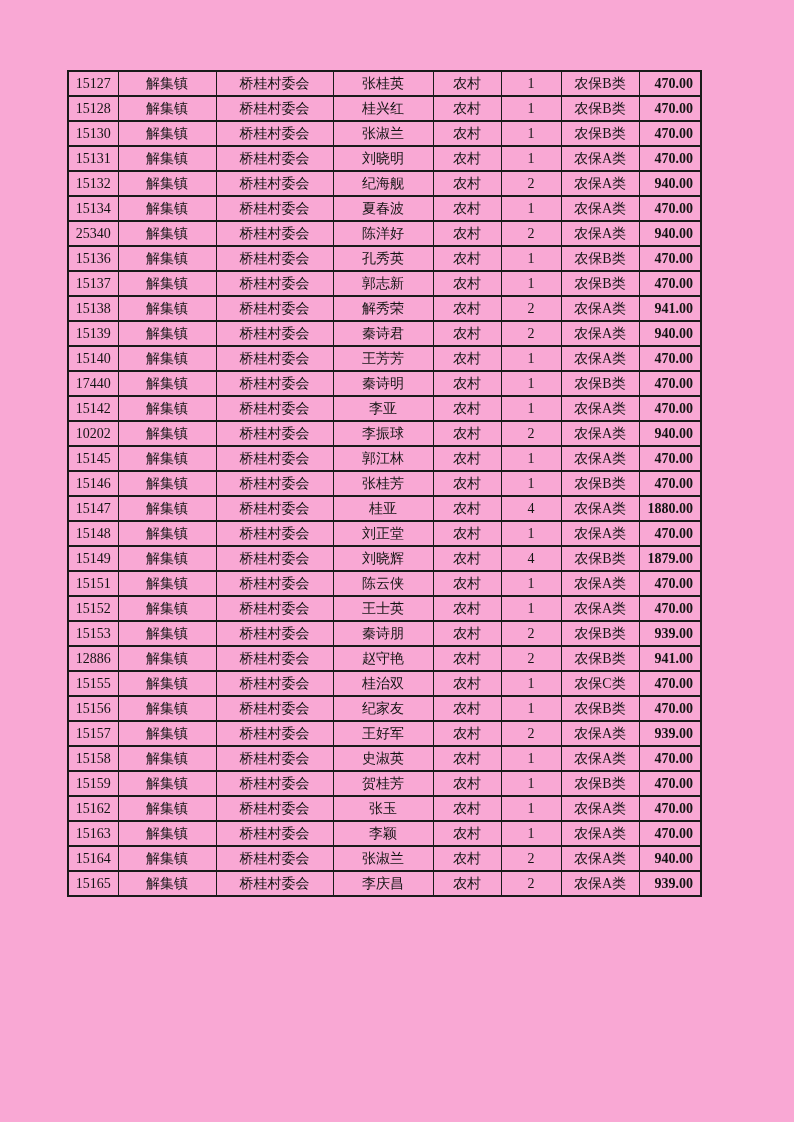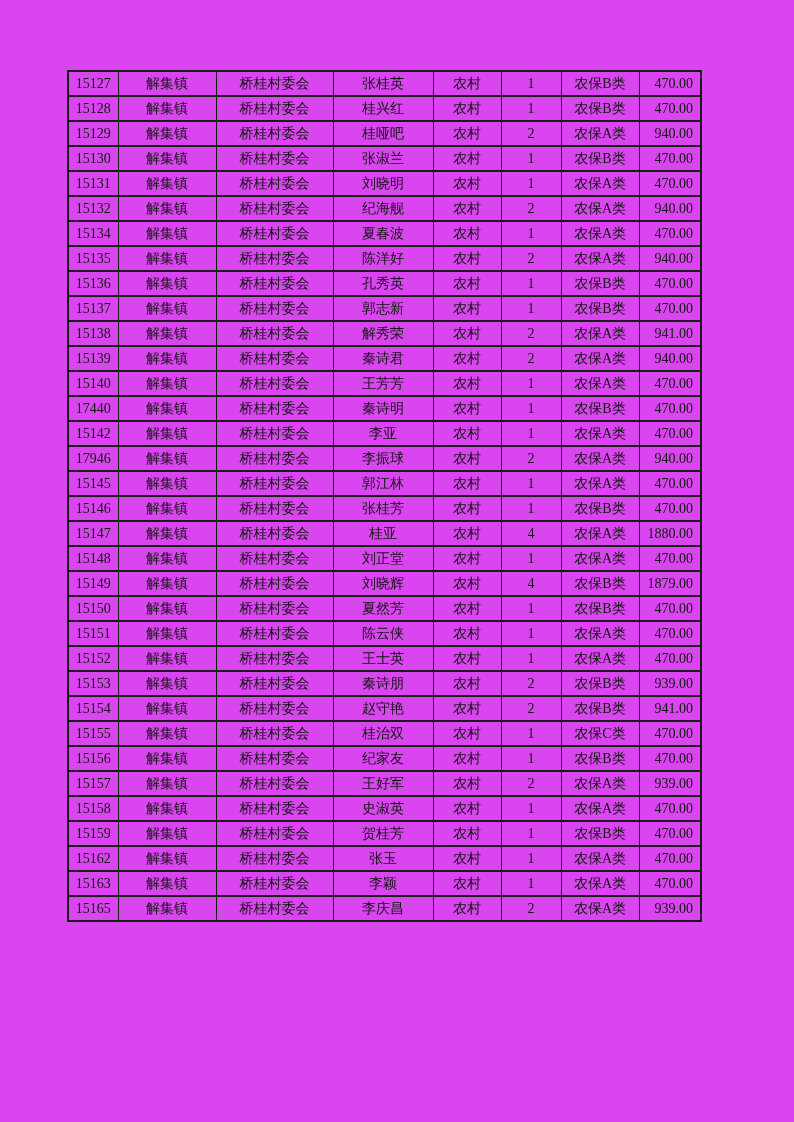--- a/index.html
+++ b/index.html
@@ -9,21 +9,21 @@
   }
   body {
     width: 794px;
     height: 1122px;
     font-family: "Liberation Serif", "DejaVu Serif", serif;
   }
   .page {
     position: relative;
     width: 794px;
     height: 1122px;
-    background: #d946ef;
+    background: #f9a8d4;
     overflow: hidden;
   }
   table.roster {
     position: absolute;
     left: 67px;
     top: 70px;
     width: 633px;
     border-collapse: collapse;
     table-layout: fixed;
     border: 2px solid #1a1a1a;
@@ -40,20 +40,21 @@
     color: #141414;
     text-align: center;
     vertical-align: middle;
     white-space: nowrap;
     overflow: hidden;
     line-height: 23px;
   }
   table.roster td.col-amount {
     text-align: right;
     padding-right: 7px;
+    font-weight: bold;
   }
 </style>
 </head>
 <body>
 
 <div class="page">
   <table class="roster">
     <colgroup>
       <col style="width:50px">
       <col style="width:98px">
@@ -79,328 +80,318 @@
           <td>15128</td>
           <td>解集镇</td>
           <td>桥桂村委会</td>
           <td>桂兴红</td>
           <td>农村</td>
           <td>1</td>
           <td>农保B类</td>
           <td class="col-amount">470.00</td>
         </tr>
         <tr>
-          <td>15129</td>
-          <td>解集镇</td>
-          <td>桥桂村委会</td>
-          <td>桂哑吧</td>
+          <td>15130</td>
+          <td>解集镇</td>
+          <td>桥桂村委会</td>
+          <td>张淑兰</td>
+          <td>农村</td>
+          <td>1</td>
+          <td>农保B类</td>
+          <td class="col-amount">470.00</td>
+        </tr>
+        <tr>
+          <td>15131</td>
+          <td>解集镇</td>
+          <td>桥桂村委会</td>
+          <td>刘晓明</td>
+          <td>农村</td>
+          <td>1</td>
+          <td>农保A类</td>
+          <td class="col-amount">470.00</td>
+        </tr>
+        <tr>
+          <td>15132</td>
+          <td>解集镇</td>
+          <td>桥桂村委会</td>
+          <td>纪海舰</td>
           <td>农村</td>
           <td>2</td>
           <td>农保A类</td>
           <td class="col-amount">940.00</td>
         </tr>
         <tr>
-          <td>15130</td>
+          <td>15134</td>
+          <td>解集镇</td>
+          <td>桥桂村委会</td>
+          <td>夏春波</td>
+          <td>农村</td>
+          <td>1</td>
+          <td>农保A类</td>
+          <td class="col-amount">470.00</td>
+        </tr>
+        <tr>
+          <td>25340</td>
+          <td>解集镇</td>
+          <td>桥桂村委会</td>
+          <td>陈洋好</td>
+          <td>农村</td>
+          <td>2</td>
+          <td>农保A类</td>
+          <td class="col-amount">940.00</td>
+        </tr>
+        <tr>
+          <td>15136</td>
+          <td>解集镇</td>
+          <td>桥桂村委会</td>
+          <td>孔秀英</td>
+          <td>农村</td>
+          <td>1</td>
+          <td>农保B类</td>
+          <td class="col-amount">470.00</td>
+        </tr>
+        <tr>
+          <td>15137</td>
+          <td>解集镇</td>
+          <td>桥桂村委会</td>
+          <td>郭志新</td>
+          <td>农村</td>
+          <td>1</td>
+          <td>农保B类</td>
+          <td class="col-amount">470.00</td>
+        </tr>
+        <tr>
+          <td>15138</td>
+          <td>解集镇</td>
+          <td>桥桂村委会</td>
+          <td>解秀荣</td>
+          <td>农村</td>
+          <td>2</td>
+          <td>农保A类</td>
+          <td class="col-amount">941.00</td>
+        </tr>
+        <tr>
+          <td>15139</td>
+          <td>解集镇</td>
+          <td>桥桂村委会</td>
+          <td>秦诗君</td>
+          <td>农村</td>
+          <td>2</td>
+          <td>农保A类</td>
+          <td class="col-amount">940.00</td>
+        </tr>
+        <tr>
+          <td>15140</td>
+          <td>解集镇</td>
+          <td>桥桂村委会</td>
+          <td>王芳芳</td>
+          <td>农村</td>
+          <td>1</td>
+          <td>农保A类</td>
+          <td class="col-amount">470.00</td>
+        </tr>
+        <tr>
+          <td>17440</td>
+          <td>解集镇</td>
+          <td>桥桂村委会</td>
+          <td>秦诗明</td>
+          <td>农村</td>
+          <td>1</td>
+          <td>农保B类</td>
+          <td class="col-amount">470.00</td>
+        </tr>
+        <tr>
+          <td>15142</td>
+          <td>解集镇</td>
+          <td>桥桂村委会</td>
+          <td>李亚</td>
+          <td>农村</td>
+          <td>1</td>
+          <td>农保A类</td>
+          <td class="col-amount">470.00</td>
+        </tr>
+        <tr>
+          <td>10202</td>
+          <td>解集镇</td>
+          <td>桥桂村委会</td>
+          <td>李振球</td>
+          <td>农村</td>
+          <td>2</td>
+          <td>农保A类</td>
+          <td class="col-amount">940.00</td>
+        </tr>
+        <tr>
+          <td>15145</td>
+          <td>解集镇</td>
+          <td>桥桂村委会</td>
+          <td>郭江林</td>
+          <td>农村</td>
+          <td>1</td>
+          <td>农保A类</td>
+          <td class="col-amount">470.00</td>
+        </tr>
+        <tr>
+          <td>15146</td>
+          <td>解集镇</td>
+          <td>桥桂村委会</td>
+          <td>张桂芳</td>
+          <td>农村</td>
+          <td>1</td>
+          <td>农保B类</td>
+          <td class="col-amount">470.00</td>
+        </tr>
+        <tr>
+          <td>15147</td>
+          <td>解集镇</td>
+          <td>桥桂村委会</td>
+          <td>桂亚</td>
+          <td>农村</td>
+          <td>4</td>
+          <td>农保A类</td>
+          <td class="col-amount">1880.00</td>
+        </tr>
+        <tr>
+          <td>15148</td>
+          <td>解集镇</td>
+          <td>桥桂村委会</td>
+          <td>刘正堂</td>
+          <td>农村</td>
+          <td>1</td>
+          <td>农保A类</td>
+          <td class="col-amount">470.00</td>
+        </tr>
+        <tr>
+          <td>15149</td>
+          <td>解集镇</td>
+          <td>桥桂村委会</td>
+          <td>刘晓辉</td>
+          <td>农村</td>
+          <td>4</td>
+          <td>农保B类</td>
+          <td class="col-amount">1879.00</td>
+        </tr>
+        <tr>
+          <td>15151</td>
+          <td>解集镇</td>
+          <td>桥桂村委会</td>
+          <td>陈云侠</td>
+          <td>农村</td>
+          <td>1</td>
+          <td>农保A类</td>
+          <td class="col-amount">470.00</td>
+        </tr>
+        <tr>
+          <td>15152</td>
+          <td>解集镇</td>
+          <td>桥桂村委会</td>
+          <td>王士英</td>
+          <td>农村</td>
+          <td>1</td>
+          <td>农保A类</td>
+          <td class="col-amount">470.00</td>
+        </tr>
+        <tr>
+          <td>15153</td>
+          <td>解集镇</td>
+          <td>桥桂村委会</td>
+          <td>秦诗朋</td>
+          <td>农村</td>
+          <td>2</td>
+          <td>农保B类</td>
+          <td class="col-amount">939.00</td>
+        </tr>
+        <tr>
+          <td>12886</td>
+          <td>解集镇</td>
+          <td>桥桂村委会</td>
+          <td>赵守艳</td>
+          <td>农村</td>
+          <td>2</td>
+          <td>农保B类</td>
+          <td class="col-amount">941.00</td>
+        </tr>
+        <tr>
+          <td>15155</td>
+          <td>解集镇</td>
+          <td>桥桂村委会</td>
+          <td>桂治双</td>
+          <td>农村</td>
+          <td>1</td>
+          <td>农保C类</td>
+          <td class="col-amount">470.00</td>
+        </tr>
+        <tr>
+          <td>15156</td>
+          <td>解集镇</td>
+          <td>桥桂村委会</td>
+          <td>纪家友</td>
+          <td>农村</td>
+          <td>1</td>
+          <td>农保B类</td>
+          <td class="col-amount">470.00</td>
+        </tr>
+        <tr>
+          <td>15157</td>
+          <td>解集镇</td>
+          <td>桥桂村委会</td>
+          <td>王好军</td>
+          <td>农村</td>
+          <td>2</td>
+          <td>农保A类</td>
+          <td class="col-amount">939.00</td>
+        </tr>
+        <tr>
+          <td>15158</td>
+          <td>解集镇</td>
+          <td>桥桂村委会</td>
+          <td>史淑英</td>
+          <td>农村</td>
+          <td>1</td>
+          <td>农保A类</td>
+          <td class="col-amount">470.00</td>
+        </tr>
+        <tr>
+          <td>15159</td>
+          <td>解集镇</td>
+          <td>桥桂村委会</td>
+          <td>贺桂芳</td>
+          <td>农村</td>
+          <td>1</td>
+          <td>农保B类</td>
+          <td class="col-amount">470.00</td>
+        </tr>
+        <tr>
+          <td>15162</td>
+          <td>解集镇</td>
+          <td>桥桂村委会</td>
+          <td>张玉</td>
+          <td>农村</td>
+          <td>1</td>
+          <td>农保A类</td>
+          <td class="col-amount">470.00</td>
+        </tr>
+        <tr>
+          <td>15163</td>
+          <td>解集镇</td>
+          <td>桥桂村委会</td>
+          <td>李颖</td>
+          <td>农村</td>
+          <td>1</td>
+          <td>农保A类</td>
+          <td class="col-amount">470.00</td>
+        </tr>
+        <tr>
+          <td>15164</td>
           <td>解集镇</td>
           <td>桥桂村委会</td>
           <td>张淑兰</td>
           <td>农村</td>
-          <td>1</td>
-          <td>农保B类</td>
-          <td class="col-amount">470.00</td>
-        </tr>
-        <tr>
-          <td>15131</td>
-          <td>解集镇</td>
-          <td>桥桂村委会</td>
-          <td>刘晓明</td>
-          <td>农村</td>
-          <td>1</td>
-          <td>农保A类</td>
-          <td class="col-amount">470.00</td>
-        </tr>
-        <tr>
-          <td>15132</td>
-          <td>解集镇</td>
-          <td>桥桂村委会</td>
-          <td>纪海舰</td>
-          <td>农村</td>
           <td>2</td>
           <td>农保A类</td>
           <td class="col-amount">940.00</td>
-        </tr>
-        <tr>
-          <td>15134</td>
-          <td>解集镇</td>
-          <td>桥桂村委会</td>
-          <td>夏春波</td>
-          <td>农村</td>
-          <td>1</td>
-          <td>农保A类</td>
-          <td class="col-amount">470.00</td>
-        </tr>
-        <tr>
-          <td>15135</td>
-          <td>解集镇</td>
-          <td>桥桂村委会</td>
-          <td>陈洋好</td>
-          <td>农村</td>
-          <td>2</td>
-          <td>农保A类</td>
-          <td class="col-amount">940.00</td>
-        </tr>
-        <tr>
-          <td>15136</td>
-          <td>解集镇</td>
-          <td>桥桂村委会</td>
-          <td>孔秀英</td>
-          <td>农村</td>
-          <td>1</td>
-          <td>农保B类</td>
-          <td class="col-amount">470.00</td>
-        </tr>
-        <tr>
-          <td>15137</td>
-          <td>解集镇</td>
-          <td>桥桂村委会</td>
-          <td>郭志新</td>
-          <td>农村</td>
-          <td>1</td>
-          <td>农保B类</td>
-          <td class="col-amount">470.00</td>
-        </tr>
-        <tr>
-          <td>15138</td>
-          <td>解集镇</td>
-          <td>桥桂村委会</td>
-          <td>解秀荣</td>
-          <td>农村</td>
-          <td>2</td>
-          <td>农保A类</td>
-          <td class="col-amount">941.00</td>
-        </tr>
-        <tr>
-          <td>15139</td>
-          <td>解集镇</td>
-          <td>桥桂村委会</td>
-          <td>秦诗君</td>
-          <td>农村</td>
-          <td>2</td>
-          <td>农保A类</td>
-          <td class="col-amount">940.00</td>
-        </tr>
-        <tr>
-          <td>15140</td>
-          <td>解集镇</td>
-          <td>桥桂村委会</td>
-          <td>王芳芳</td>
-          <td>农村</td>
-          <td>1</td>
-          <td>农保A类</td>
-          <td class="col-amount">470.00</td>
-        </tr>
-        <tr>
-          <td>17440</td>
-          <td>解集镇</td>
-          <td>桥桂村委会</td>
-          <td>秦诗明</td>
-          <td>农村</td>
-          <td>1</td>
-          <td>农保B类</td>
-          <td class="col-amount">470.00</td>
-        </tr>
-        <tr>
-          <td>15142</td>
-          <td>解集镇</td>
-          <td>桥桂村委会</td>
-          <td>李亚</td>
-          <td>农村</td>
-          <td>1</td>
-          <td>农保A类</td>
-          <td class="col-amount">470.00</td>
-        </tr>
-        <tr>
-          <td>17946</td>
-          <td>解集镇</td>
-          <td>桥桂村委会</td>
-          <td>李振球</td>
-          <td>农村</td>
-          <td>2</td>
-          <td>农保A类</td>
-          <td class="col-amount">940.00</td>
-        </tr>
-        <tr>
-          <td>15145</td>
-          <td>解集镇</td>
-          <td>桥桂村委会</td>
-          <td>郭江林</td>
-          <td>农村</td>
-          <td>1</td>
-          <td>农保A类</td>
-          <td class="col-amount">470.00</td>
-        </tr>
-        <tr>
-          <td>15146</td>
-          <td>解集镇</td>
-          <td>桥桂村委会</td>
-          <td>张桂芳</td>
-          <td>农村</td>
-          <td>1</td>
-          <td>农保B类</td>
-          <td class="col-amount">470.00</td>
-        </tr>
-        <tr>
-          <td>15147</td>
-          <td>解集镇</td>
-          <td>桥桂村委会</td>
-          <td>桂亚</td>
-          <td>农村</td>
-          <td>4</td>
-          <td>农保A类</td>
-          <td class="col-amount">1880.00</td>
-        </tr>
-        <tr>
-          <td>15148</td>
-          <td>解集镇</td>
-          <td>桥桂村委会</td>
-          <td>刘正堂</td>
-          <td>农村</td>
-          <td>1</td>
-          <td>农保A类</td>
-          <td class="col-amount">470.00</td>
-        </tr>
-        <tr>
-          <td>15149</td>
-          <td>解集镇</td>
-          <td>桥桂村委会</td>
-          <td>刘晓辉</td>
-          <td>农村</td>
-          <td>4</td>
-          <td>农保B类</td>
-          <td class="col-amount">1879.00</td>
-        </tr>
-        <tr>
-          <td>15150</td>
-          <td>解集镇</td>
-          <td>桥桂村委会</td>
-          <td>夏然芳</td>
-          <td>农村</td>
-          <td>1</td>
-          <td>农保B类</td>
-          <td class="col-amount">470.00</td>
-        </tr>
-        <tr>
-          <td>15151</td>
-          <td>解集镇</td>
-          <td>桥桂村委会</td>
-          <td>陈云侠</td>
-          <td>农村</td>
-          <td>1</td>
-          <td>农保A类</td>
-          <td class="col-amount">470.00</td>
-        </tr>
-        <tr>
-          <td>15152</td>
-          <td>解集镇</td>
-          <td>桥桂村委会</td>
-          <td>王士英</td>
-          <td>农村</td>
-          <td>1</td>
-          <td>农保A类</td>
-          <td class="col-amount">470.00</td>
-        </tr>
-        <tr>
-          <td>15153</td>
-          <td>解集镇</td>
-          <td>桥桂村委会</td>
-          <td>秦诗朋</td>
-          <td>农村</td>
-          <td>2</td>
-          <td>农保B类</td>
-          <td class="col-amount">939.00</td>
-        </tr>
-        <tr>
-          <td>15154</td>
-          <td>解集镇</td>
-          <td>桥桂村委会</td>
-          <td>赵守艳</td>
-          <td>农村</td>
-          <td>2</td>
-          <td>农保B类</td>
-          <td class="col-amount">941.00</td>
-        </tr>
-        <tr>
-          <td>15155</td>
-          <td>解集镇</td>
-          <td>桥桂村委会</td>
-          <td>桂治双</td>
-          <td>农村</td>
-          <td>1</td>
-          <td>农保C类</td>
-          <td class="col-amount">470.00</td>
-        </tr>
-        <tr>
-          <td>15156</td>
-          <td>解集镇</td>
-          <td>桥桂村委会</td>
-          <td>纪家友</td>
-          <td>农村</td>
-          <td>1</td>
-          <td>农保B类</td>
-          <td class="col-amount">470.00</td>
-        </tr>
-        <tr>
-          <td>15157</td>
-          <td>解集镇</td>
-          <td>桥桂村委会</td>
-          <td>王好军</td>
-          <td>农村</td>
-          <td>2</td>
-          <td>农保A类</td>
-          <td class="col-amount">939.00</td>
-        </tr>
-        <tr>
-          <td>15158</td>
-          <td>解集镇</td>
-          <td>桥桂村委会</td>
-          <td>史淑英</td>
-          <td>农村</td>
-          <td>1</td>
-          <td>农保A类</td>
-          <td class="col-amount">470.00</td>
-        </tr>
-        <tr>
-          <td>15159</td>
-          <td>解集镇</td>
-          <td>桥桂村委会</td>
-          <td>贺桂芳</td>
-          <td>农村</td>
-          <td>1</td>
-          <td>农保B类</td>
-          <td class="col-amount">470.00</td>
-        </tr>
-        <tr>
-          <td>15162</td>
-          <td>解集镇</td>
-          <td>桥桂村委会</td>
-          <td>张玉</td>
-          <td>农村</td>
-          <td>1</td>
-          <td>农保A类</td>
-          <td class="col-amount">470.00</td>
-        </tr>
-        <tr>
-          <td>15163</td>
-          <td>解集镇</td>
-          <td>桥桂村委会</td>
-          <td>李颖</td>
-          <td>农村</td>
-          <td>1</td>
-          <td>农保A类</td>
-          <td class="col-amount">470.00</td>
         </tr>
         <tr>
           <td>15165</td>
           <td>解集镇</td>
           <td>桥桂村委会</td>
           <td>李庆昌</td>
           <td>农村</td>
           <td>2</td>
           <td>农保A类</td>
           <td class="col-amount">939.00</td>

